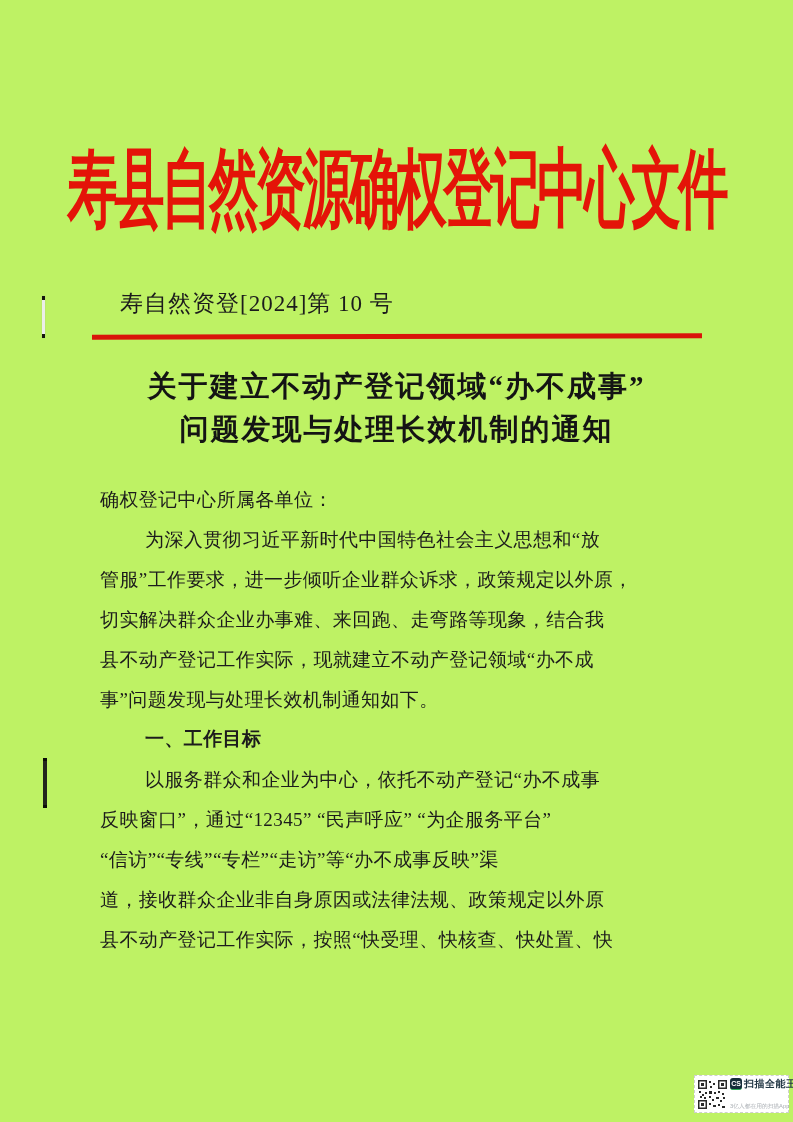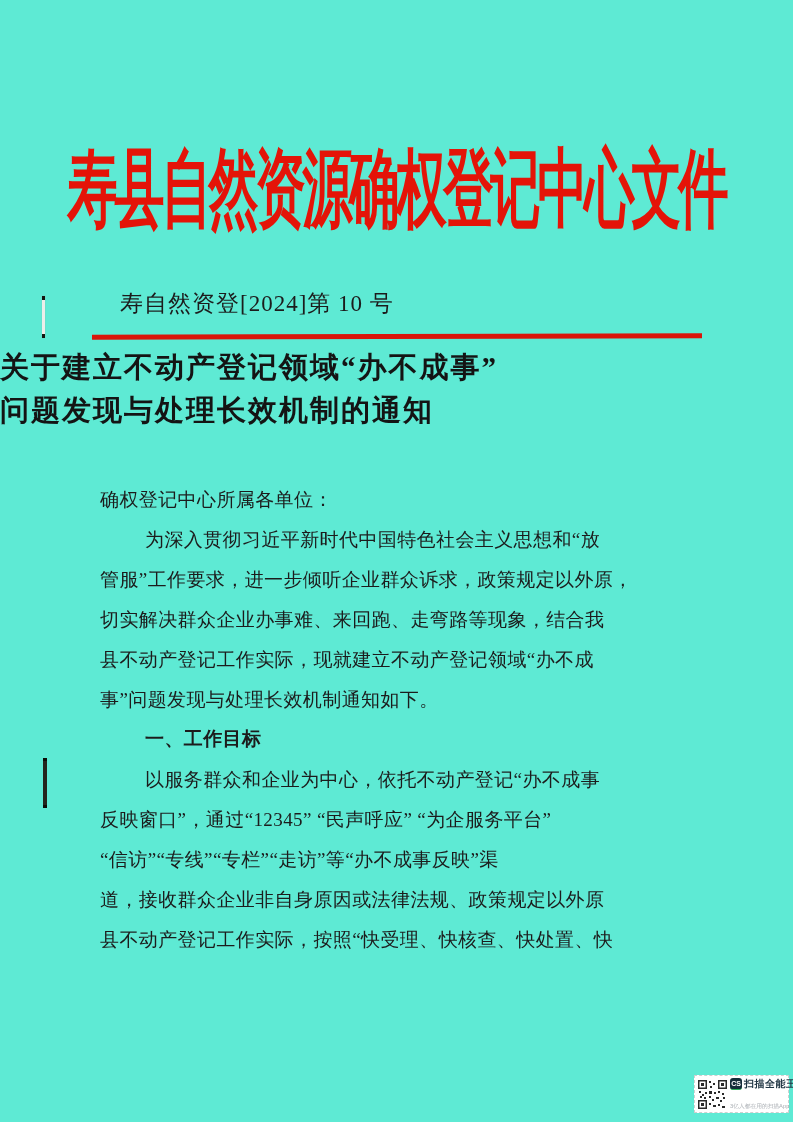--- a/index.html
+++ b/index.html
@@ -1,20 +1,20 @@
 <!DOCTYPE html>
 <html><head>
 <meta charset="utf-8">
 <style>
   html,body{margin:0;padding:0;}
   body{
     width:793px;height:1122px;position:relative;background:#ffffff;
     font-family:"Liberation Serif","DejaVu Serif",serif;overflow:hidden;
   }
-  .sheet{position:absolute;inset:0;background:#5eead4;}
+  .sheet{position:absolute;inset:0;background:#bef264;}
 
   
   .org-title{
     position:absolute;top:146px;left:0;width:793px;text-align:center;
     color:#e41408;font-size:50px;font-weight:bold;letter-spacing:-3px;
     line-height:1;transform:scaleY(1.72);transform-origin:50% 0;
     white-space:nowrap;
   }
 
   
@@ -23,21 +23,21 @@
     display:flex;justify-content:space-between;align-items:baseline;
     font-size:23px;color:#1c1c1c;letter-spacing:1px;margin-left:20px;
   }
 
   .red-rule{
     position:absolute;top:334px;left:92px;width:610px;height:5px;
     background:#d9150a;transform:rotate(-0.12deg);
   }
 
   .doc-title{
-    position:absolute;top:346px;left:0;width:793px;
+    position:absolute;top:365px;left:0;width:793px;text-align:center;
     font-size:29px;font-weight:bold;color:#141414;line-height:43px;
     letter-spacing:2px;
   }
 
   .body-block{
     position:absolute;top:480px;left:100px;width:612px;
     font-size:19px;color:#1c1c1c;
   }
   .body-line{height:40px;line-height:40px;letter-spacing:0.4px;white-space:nowrap;}
   .indent{padding-left:45px;}

